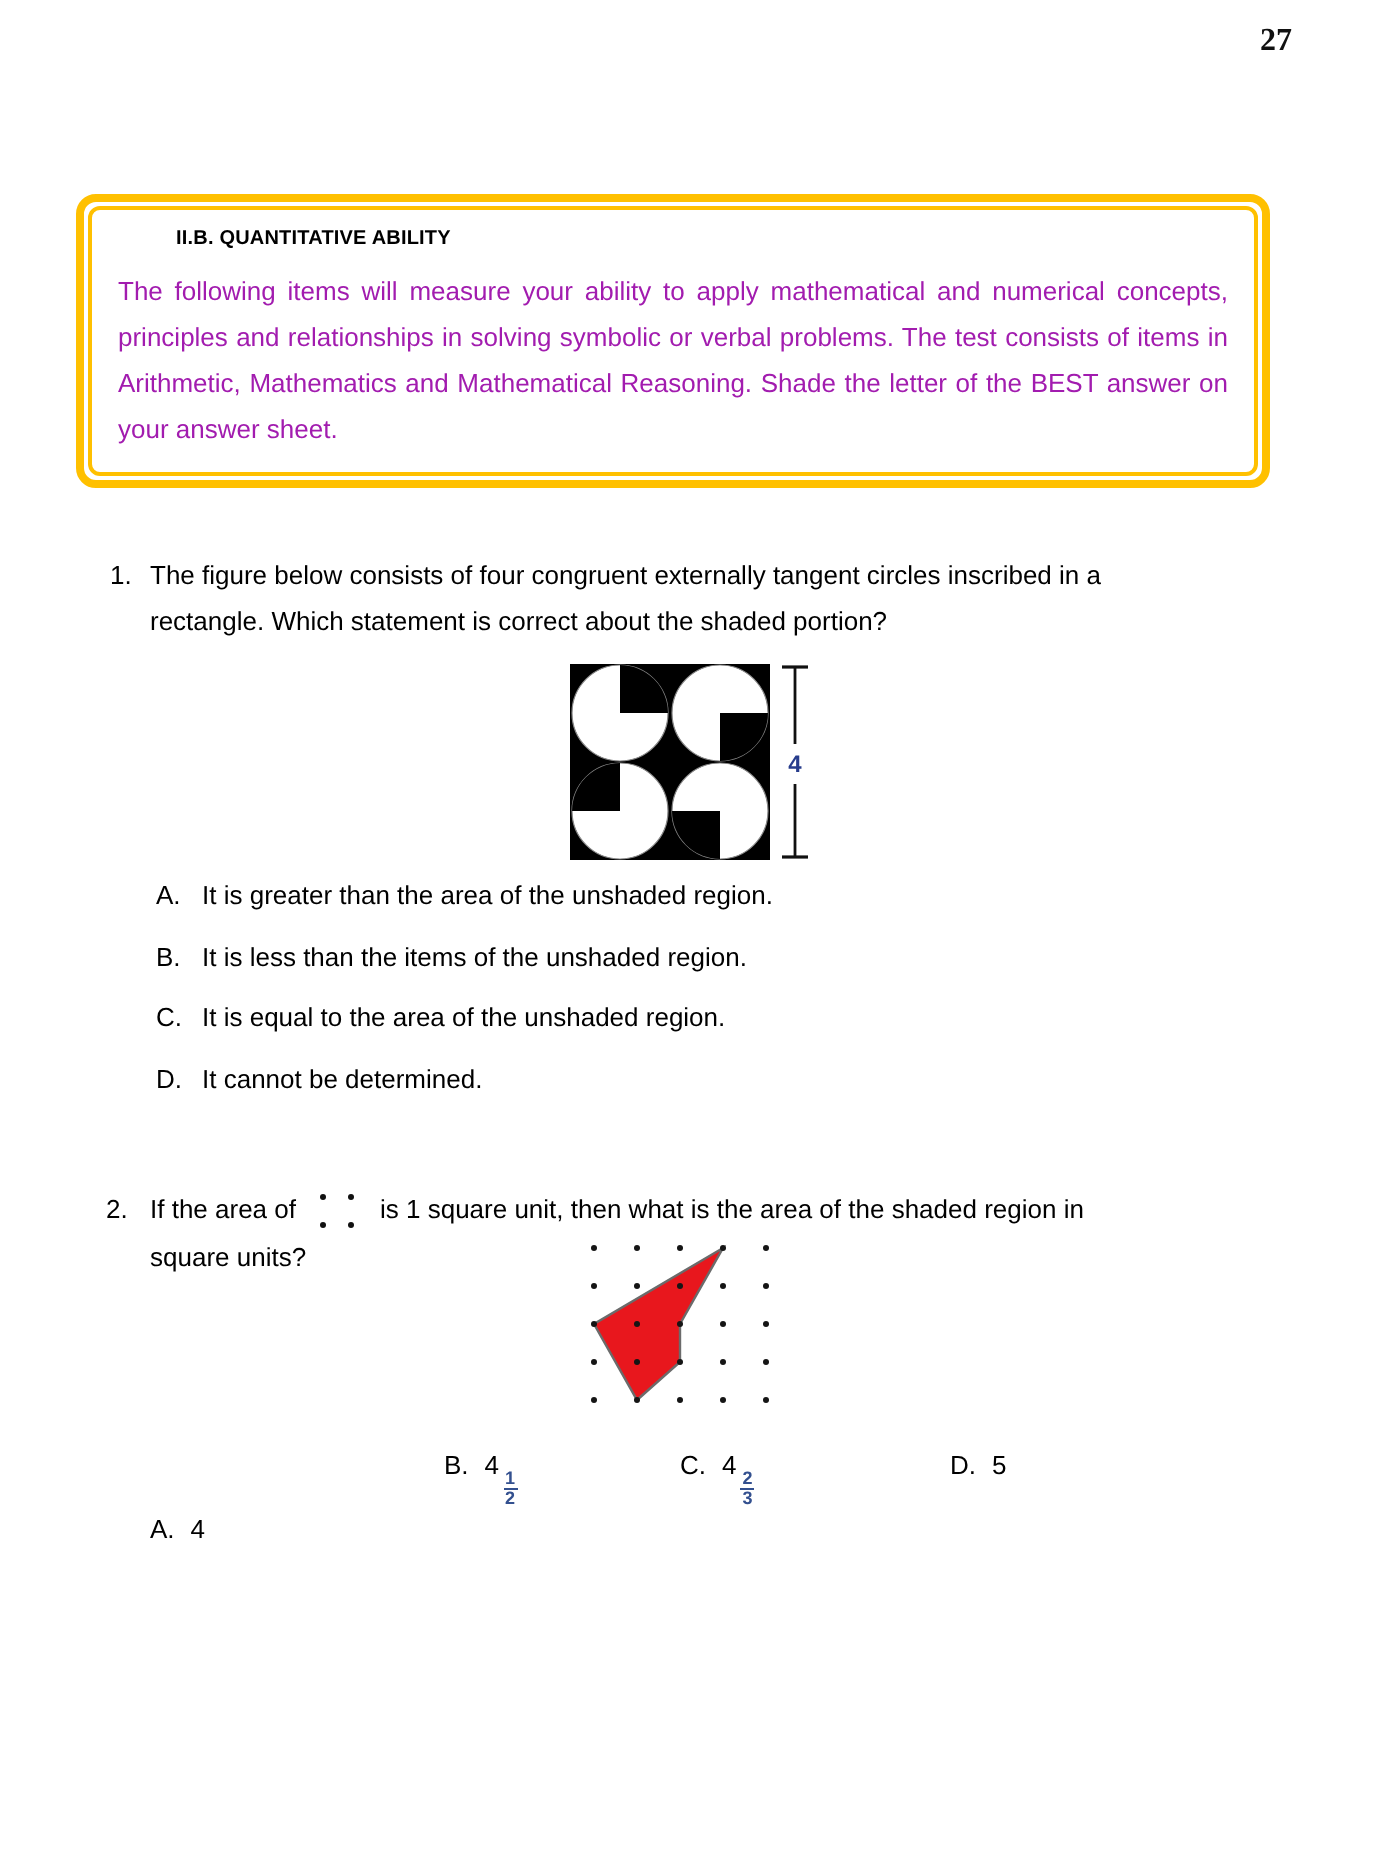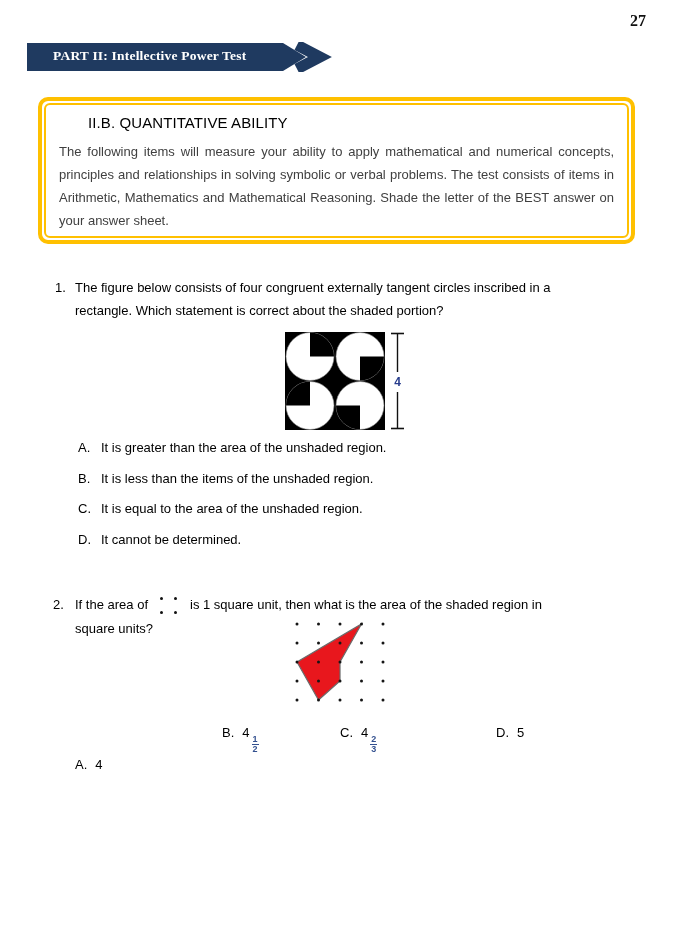--- a/index.html
+++ b/index.html
@@ -24,24 +24,24 @@
   }
   
   .info-box {
     position:absolute; left:38px; top:97px; width:597px; height:147px;
     border:4px solid #ffc000; border-radius:10px; background:#fff; padding:2px;
   }
   .info-box-inner {
     width:100%; height:100%; border:2px solid #ffc000; border-radius:6px;
     padding:9px 13px 0 13px;
   }
-  .info-heading { font-weight:normal; font-size:15px; letter-spacing:.1px;padding-left:29px; }
+  .info-heading { font-weight:bold; font-size:10px; letter-spacing:.1px;padding-left:29px; }
   .info-body {
     margin-top:9px; font-size:13px; line-height:23px; text-align:justify;
-    color:#404040;
+    color:#a21caf;
   }
   
   .q-block { position:absolute; font-size:13px; line-height:23px; }
   .q1 { left:55px; top:276px; width:552px; }
   .q-row { display:flex; }
   .q-num { width:20px; flex:0 0 20px; }
   .q-text { width:532px; }
   .q2 { left:53px; top:593px; width:560px; }
   .q2 .q-num { width:22px; flex:0 0 22px; }
   .dot-cluster {
@@ -62,21 +62,21 @@
   .q1-options { position:absolute; left:78px; top:440px; font-size:13px; }
   .opt-row { display:flex; line-height:16px; margin-bottom:14.5px; }
   .opt-letter { width:23px; flex:0 0 23px; }
   
   .fig2 { position:absolute; left:290px; top:619px; }
   
   .q2-options { position:absolute; left:0; top:722px; width:688px; height:26px; font-size:13px; }
   .q2-opt { position:absolute; top:3px; white-space:nowrap; }
   .q2-opt .opt-letter { display:inline-block; width:auto; margin-right:8px; }
   .q2-opt-a { left:75px;margin-top:32px; }  .q2-opt-b { left:222px; }
-  .q2-opt-c { left:340px; } .q2-opt-d { left:496px; }
+  .q2-opt-c { left:340px; } .q2-opt-d { left:475px; }
   .frac {
     display:inline-flex; flex-direction:column; align-items:center;
     font-size:9px; line-height:1.05; color:#33508f; font-weight:bold;
     vertical-align:-5px; margin-left:2px;
   }
   .frac .num { border-bottom:1px solid #33508f; padding:0 1px; }
   
   .bottom-pagenum {
     position:absolute; top:848px; right:26px;
     font-size:12px; color:#4a76b8;
@@ -95,27 +95,20 @@
     border-radius:8px 8px 0 0;
   }
 </style>
 </head>
 <body>
 
 <div class="page">
 
   <div class="top-pagenum">27</div>
 
-  <div class="banner">
-    <svg width="308" height="30" viewBox="0 0 308 30">
-      <path d="M0,1 H256 L279,15 L256,29 H0 Z" fill="#1f3a60"></path>
-      <path d="M270,3 L293,15 L270,27" fill="none" stroke="#1f3a60" stroke-width="11"></path>
-    </svg>
-    <div class="banner-title">PART II: Intellective Power Test</div>
-  </div>
 
   <div class="info-box">
     <div class="info-box-inner">
       <div class="info-heading">II.B. QUANTITATIVE ABILITY</div>
       <div class="info-body">The following items will measure your ability to apply mathematical and numerical concepts, principles and relationships in solving symbolic or verbal problems. The test consists of items in Arithmetic, Mathematics and Mathematical Reasoning. Shade the letter of the BEST answer on your answer sheet.</div>
     </div>
   </div>
 
   <div class="q-block q1">
     <div class="q-row">

